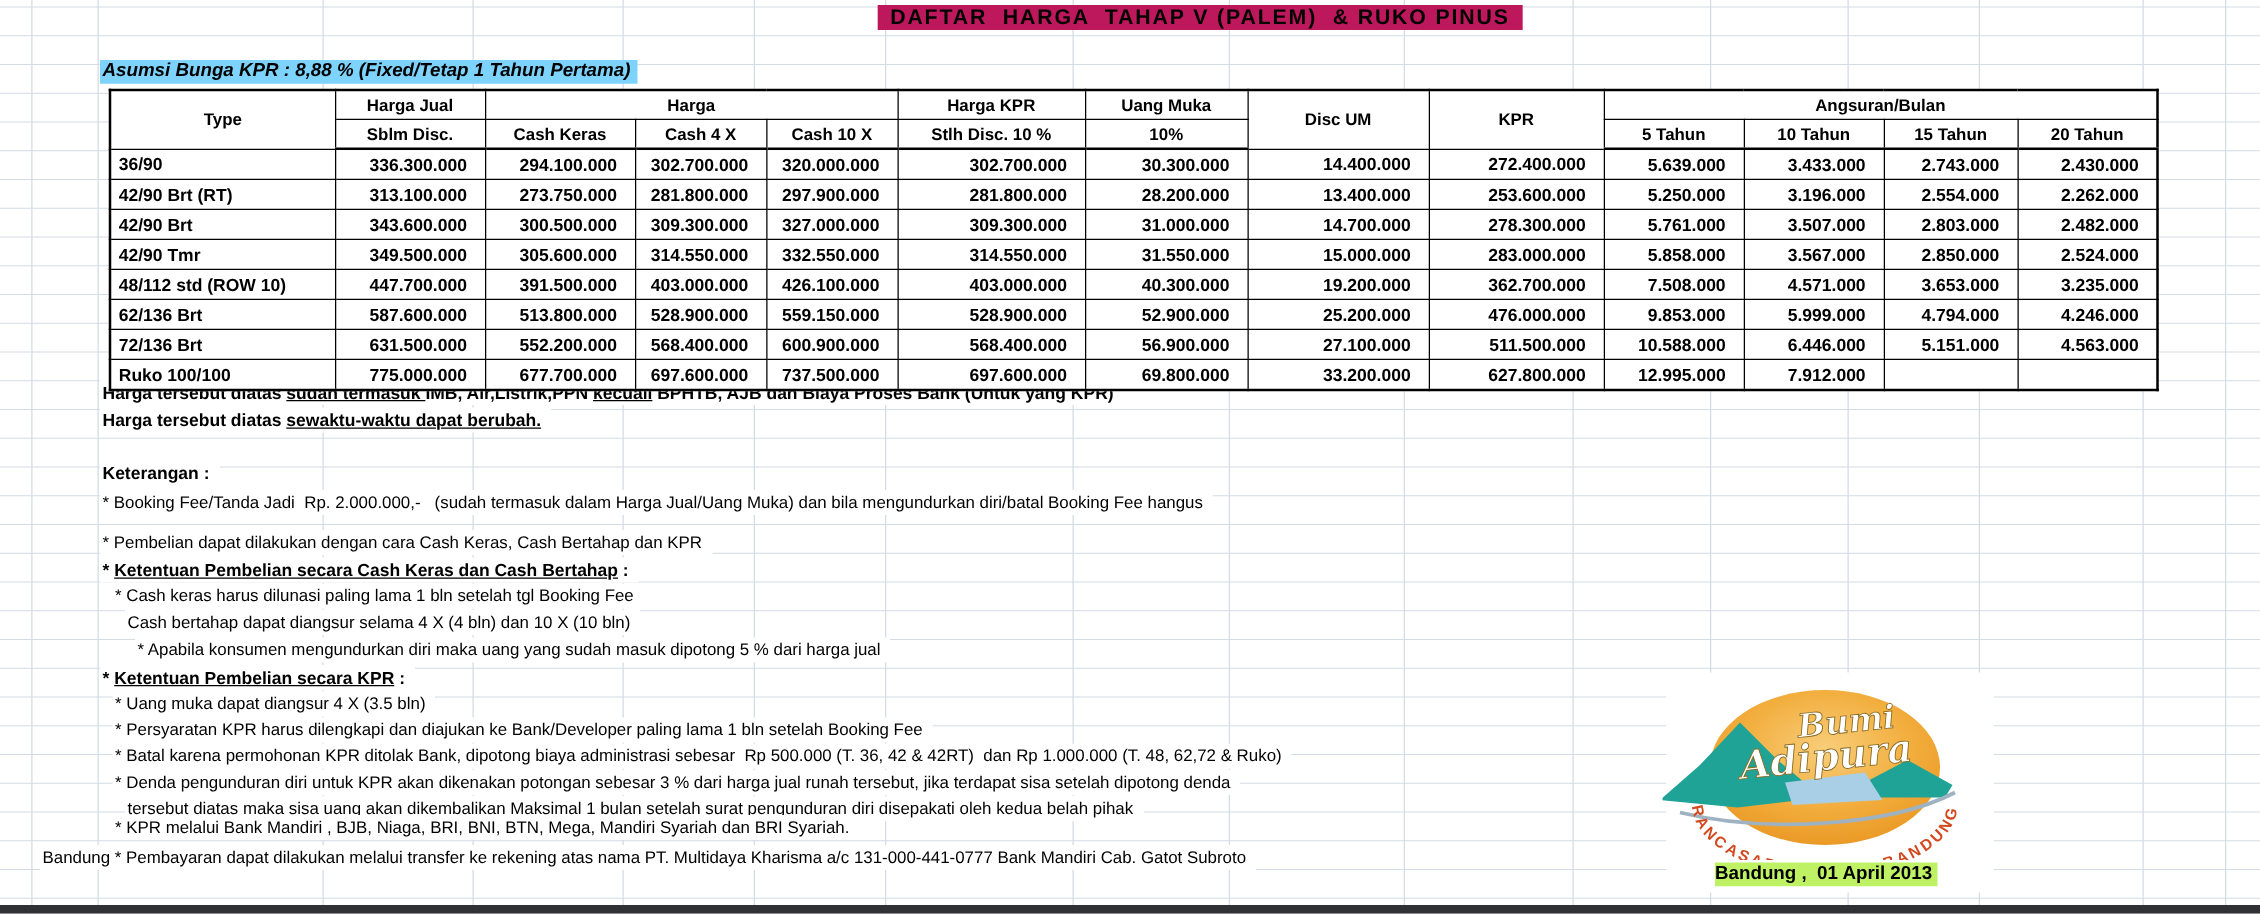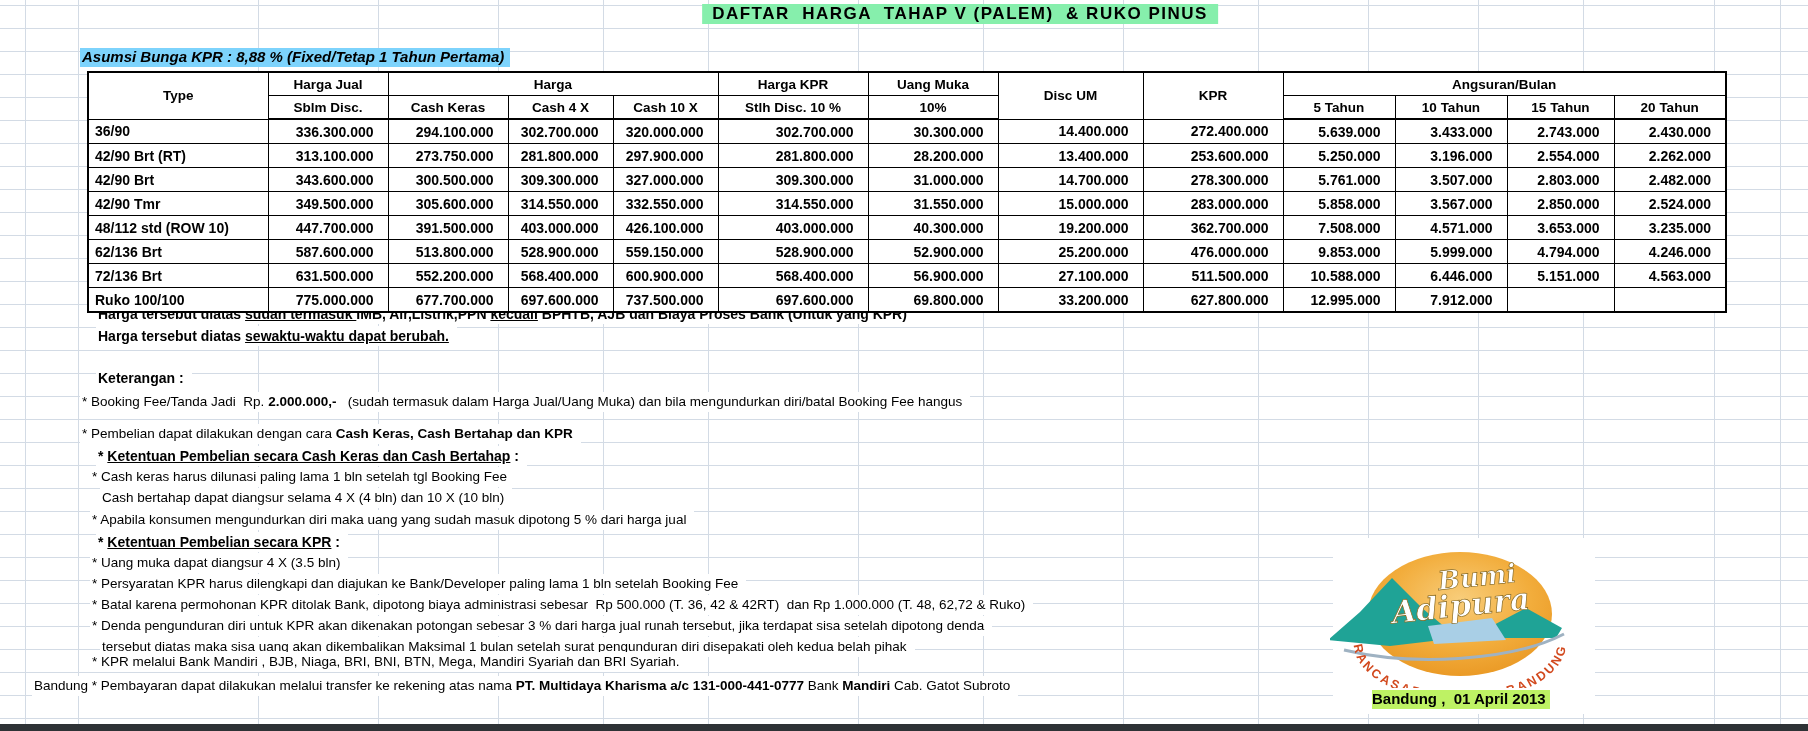--- a/index.html
+++ b/index.html
@@ -12,21 +12,21 @@
     position:absolute;inset:0 0 7px 0;z-index:0;
     background-image:linear-gradient(to bottom,transparent 0 22px,#d3dbe5 22px 23px);
     background-size:100% 23px;background-position:0 6px;background-repeat:repeat;
   }
   .vline{position:absolute;top:0;bottom:0;width:1px;background:#d3dbe5;}
   .bottombar{position:absolute;left:0;top:724px;width:1808px;height:7px;background:#2e3235;z-index:5;}
 
   .sheet-title{
     position:absolute;top:4px;left:960px;transform:translateX(-50%);
     font-size:17px;font-weight:700;letter-spacing:1.5px;white-space:pre;
-    background:#86efac;padding:0 10px;z-index:2;
+    background:#be185d;padding:0 10px;z-index:2;
   }
   .subtitle{
     position:absolute;top:48px;left:80px;font-size:15px;font-weight:700;font-style:italic;
     white-space:pre;background:#7dd3fc;padding:0 6px 2px 2px;z-index:2;
   }
 
   
   table.price{
     position:absolute;top:71px;left:87px;z-index:3;
     border-collapse:collapse;table-layout:fixed;background:#fff;
@@ -39,22 +39,22 @@
   table.price thead tr:last-child th{border-bottom:2px solid #000;}
   table.price td{font-size:14px;height:23px;text-align:right;padding:0 14px 0 0;}
   table.price td.c-type{text-align:left;padding:0 2px 0 6px;}
 
   
   .notes{position:absolute;inset:0;z-index:2;}
   .note-line{
     position:absolute;font-size:13.5px;line-height:18px;white-space:pre;
     background:#fff;padding:1px 8px 1px 2px;
   }
-  .note-line.display{font-weight:700;font-size:14px;margin-left:16px;}
-  .note-line .b{font-weight:700;}
+  .note-line.display{font-weight:700;font-size:14px;}
+  .note-line .b{font-weight:400;}
   .note-line .u{text-decoration:underline;}
 
   
   .logo-box{position:absolute;left:1333px;top:538px;width:262px;height:176px;background:#fff;z-index:2;}
   .logo-svg{position:absolute;left:1330px;top:546px;z-index:3;}
   .date-line{
     position:absolute;left:1372px;top:690px;z-index:3;
     font-size:15px;font-weight:700;white-space:pre;background:#bef264;padding:0 4px 2px 0;
   }
 </style>
@@ -249,21 +249,21 @@
 
 <div class="notes" id="notes">
     <div class="note-line display" style="top: 304px; left: 80px;"><span>Harga tersebut diatas </span><span class="u">sudah termasuk </span><span>IMB, Air,Listrik,PPN </span><span class="u">kecuali</span><span> BPHTB, AJB dan Biaya Proses Bank (Untuk yang KPR)</span></div>
     <div class="note-line display" style="top: 326px; left: 80px;"><span>Harga tersebut diatas </span><span class="u">sewaktu-waktu dapat berubah.</span></div>
     <div class="note-line display" style="top: 368px; left: 80px;"><span>Keterangan :</span></div>
     <div class="note-line" style="top: 392px; left: 80px;"><span>* Booking Fee/Tanda Jadi  Rp. </span><span class="b">2.000.000,-</span><span>   (sudah termasuk dalam Harga Jual/Uang Muka) dan bila mengundurkan diri/batal Booking Fee hangus</span></div>
     <div class="note-line" style="top: 424px; left: 80px;"><span>* Pembelian dapat dilakukan dengan cara </span><span class="b">Cash Keras, Cash Bertahap dan KPR</span></div>
     <div class="note-line display" style="top: 446px; left: 80px;"><span>* </span><span class="u">Ketentuan Pembelian secara Cash Keras dan Cash Bertahap</span><span> :</span></div>
     <div class="note-line" style="top: 467px; left: 90px;"><span>* Cash keras harus dilunasi paling lama 1 bln setelah tgl Booking Fee</span></div>
     <div class="note-line" style="top: 488px; left: 100px;"><span>Cash bertahap dapat diangsur selama 4 X (4 bln) dan 10 X (10 bln)</span></div>
-    <div class="note-line" style="top: 510px; left: 90px; text-align: right;"><span>* Apabila konsumen mengundurkan diri maka uang yang sudah masuk dipotong 5 % dari harga jual</span></div>
+    <div class="note-line" style="top: 510px; left: 108px; text-align: right;"><span>* Apabila konsumen mengundurkan diri maka uang yang sudah masuk dipotong 5 % dari harga jual</span></div>
     <div class="note-line display" style="top: 532px; left: 80px;"><span>* </span><span class="u">Ketentuan Pembelian secara KPR</span><span> :</span></div>
     <div class="note-line" style="top: 553px; left: 90px;"><span>* Uang muka dapat diangsur 4 X (3.5 bln)</span></div>
     <div class="note-line" style="top: 574px; left: 90px;"><span>* Persyaratan KPR harus dilengkapi dan diajukan ke Bank/Developer paling lama 1 bln setelah Booking Fee</span></div>
     <div class="note-line" style="top: 595px; left: 90px;"><span>* Batal karena permohonan KPR ditolak Bank, dipotong biaya administrasi sebesar  Rp 500.000 (T. 36, 42 &amp; 42RT)  dan Rp 1.000.000 (T. 48, 62,72 &amp; Ruko)</span></div>
     <div class="note-line" style="top: 616px; left: 90px;"><span>* Denda pengunduran diri untuk KPR akan dikenakan potongan sebesar 3 % dari harga jual runah tersebut, jika terdapat sisa setelah dipotong denda</span></div>
     <div class="note-line" style="top: 637px; left: 100px;"><span>tersebut diatas maka sisa uang akan dikembalikan Maksimal 1 bulan setelah surat pengunduran diri disepakati oleh kedua belah pihak</span></div>
     <div class="note-line" style="top: 652px; left: 90px;"><span>* KPR melalui Bank Mandiri , BJB, Niaga, BRI, BNI, BTN, Mega, Mandiri Syariah dan BRI Syariah.</span></div>
     <div class="note-line" style="top: 676px; left: 32px;"><span>Bandung </span><span>* Pembayaran dapat dilakukan melalui transfer ke rekening atas nama </span><span class="b">PT. Multidaya Kharisma a/c 131-000-441-0777</span><span> Bank </span><span class="b">Mandiri</span><span> Cab. Gatot Subroto</span></div>
   </div>
 

